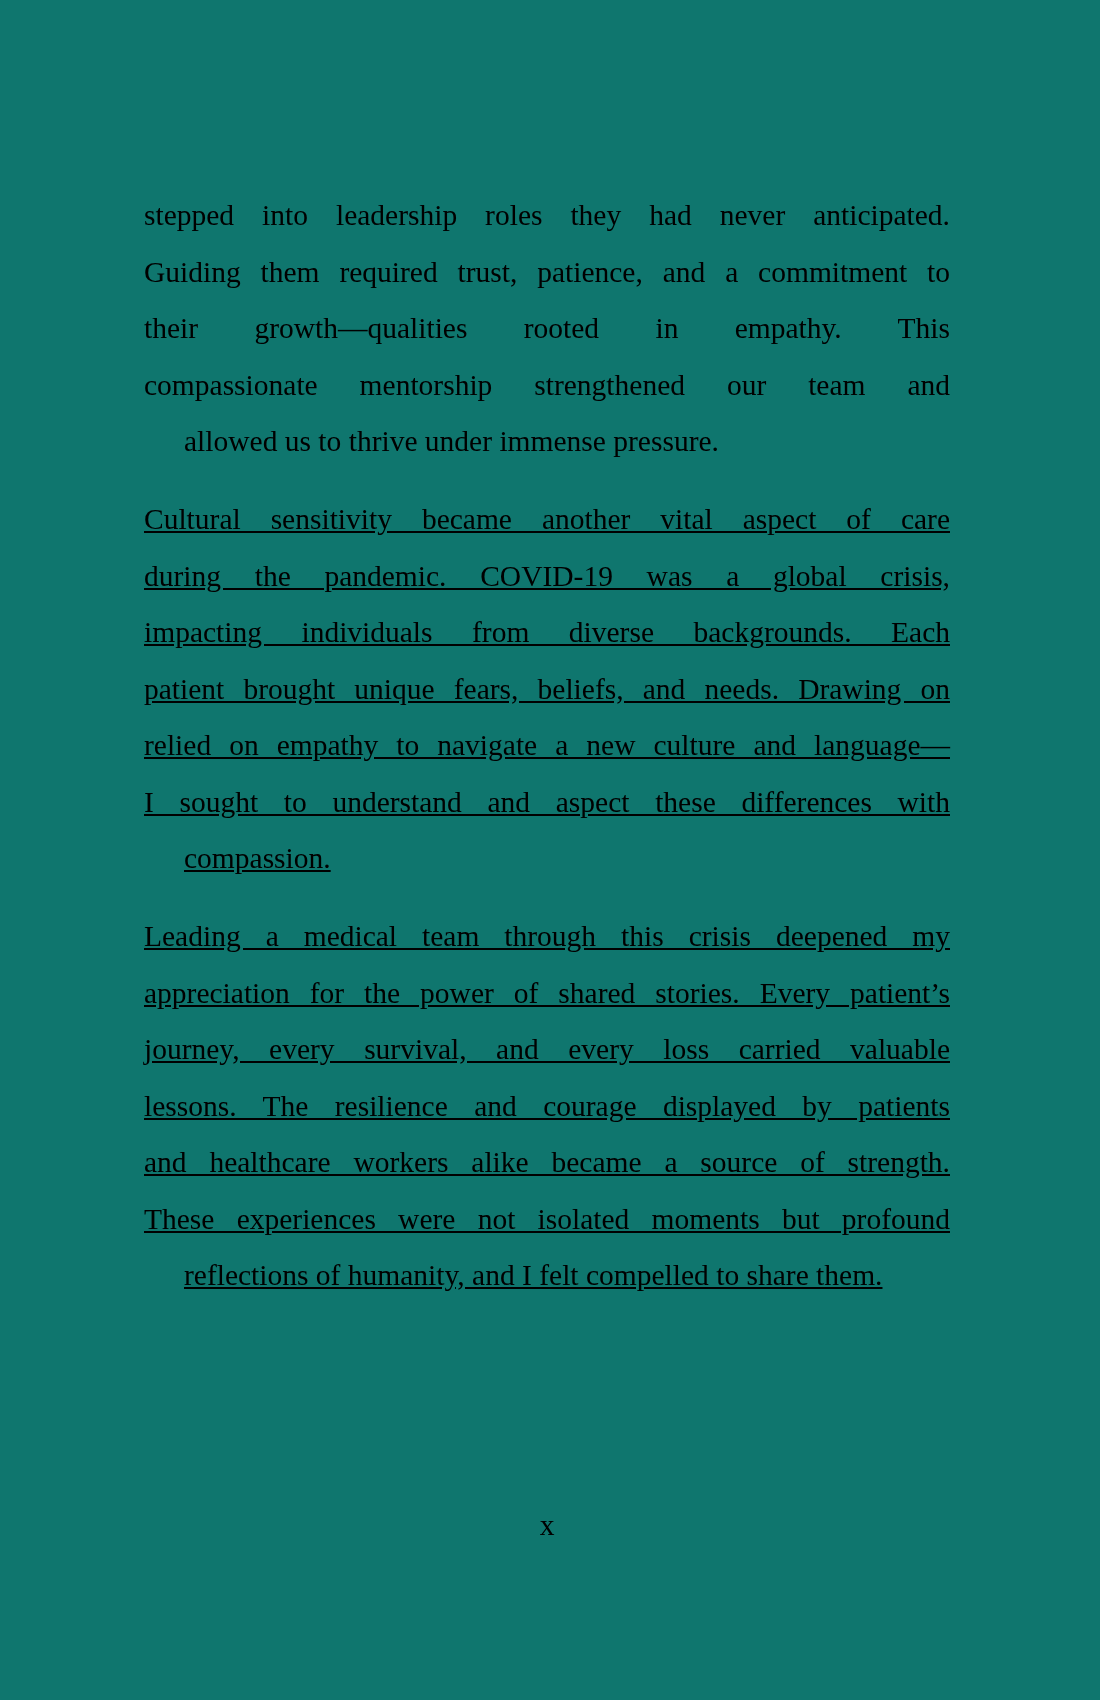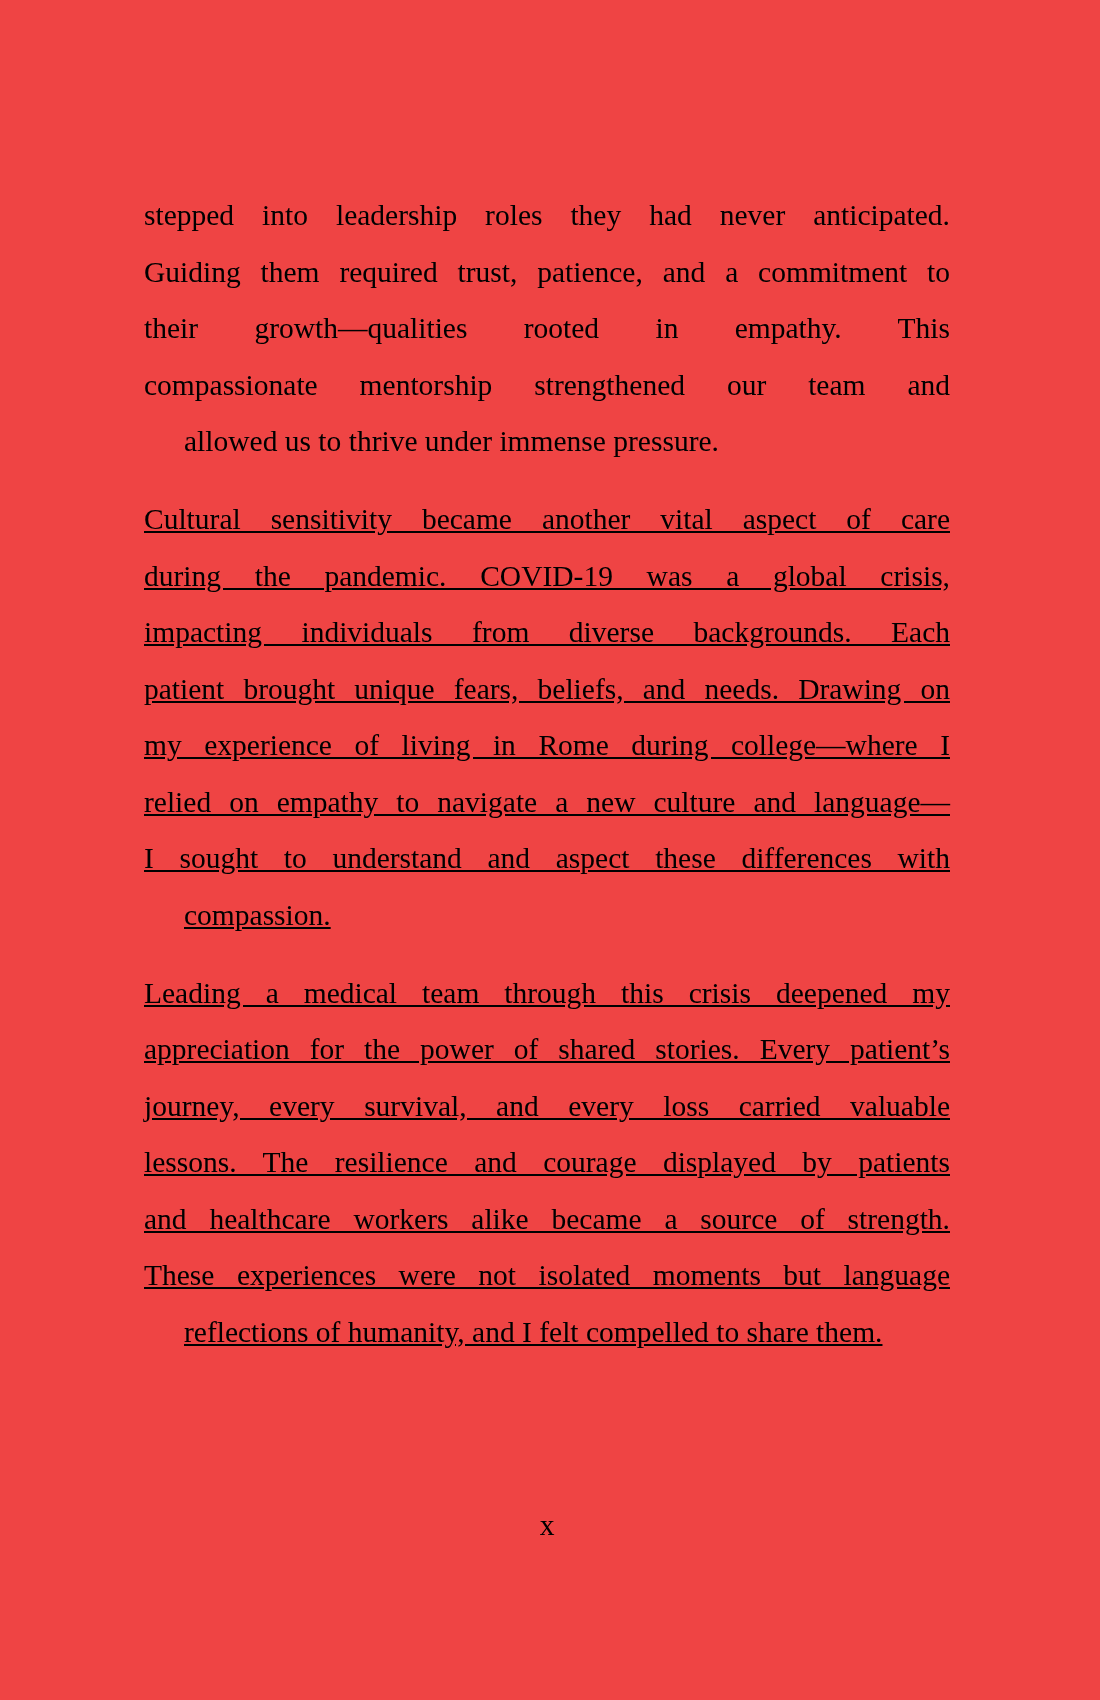--- a/index.html
+++ b/index.html
@@ -4,21 +4,21 @@
 <style>
   html, body {
     margin: 0;
     padding: 0;
     background: #ffffff;
   }
   .page {
     position: relative;
     width: 1100px;
     height: 1700px;
-    background: #ef4444;
+    background: #0f766e;
     color: #000000;
     font-family: "Liberation Serif", serif;
     overflow: hidden;
   }
   .text-block {
     position: absolute;
     left: 144px;
     top: 187px;
     width: 806px;
     font-size: 29.5px;
@@ -58,33 +58,32 @@
       <p class="line">their growth—qualities rooted in empathy. This</p>
       <p class="line">compassionate mentorship strengthened our team and</p>
       <p class="line end">allowed us to thrive under immense pressure.</p>
     </section>
 
     <section class="para">
       <p class="line">Cultural sensitivity became another vital aspect of care</p>
       <p class="line">during the pandemic. COVID-19 was a global crisis,</p>
       <p class="line">impacting individuals from diverse backgrounds. Each</p>
       <p class="line">patient brought unique fears, beliefs, and needs. Drawing on</p>
-      <p class="line">my experience of living in Rome during college—where I</p>
       <p class="line">relied on empathy to navigate a new culture and language—</p>
       <p class="line">I sought to understand and aspect these differences with</p>
       <p class="line end">compassion.</p>
     </section>
 
     <section class="para">
       <p class="line">Leading a medical team through this crisis deepened my</p>
       <p class="line">appreciation for the power of shared stories. Every patient’s</p>
       <p class="line">journey, every survival, and every loss carried valuable</p>
       <p class="line">lessons. The resilience and courage displayed by patients</p>
       <p class="line">and healthcare workers alike became a source of strength.</p>
-      <p class="line">These experiences were not isolated moments but language</p>
+      <p class="line">These experiences were not isolated moments but profound</p>
       <p class="line end">reflections of humanity, and I felt compelled to share them.</p>
     </section>
 
 
   </main>
 
   <footer class="page-number">x</footer>
 </div>
 
 </body></html>

